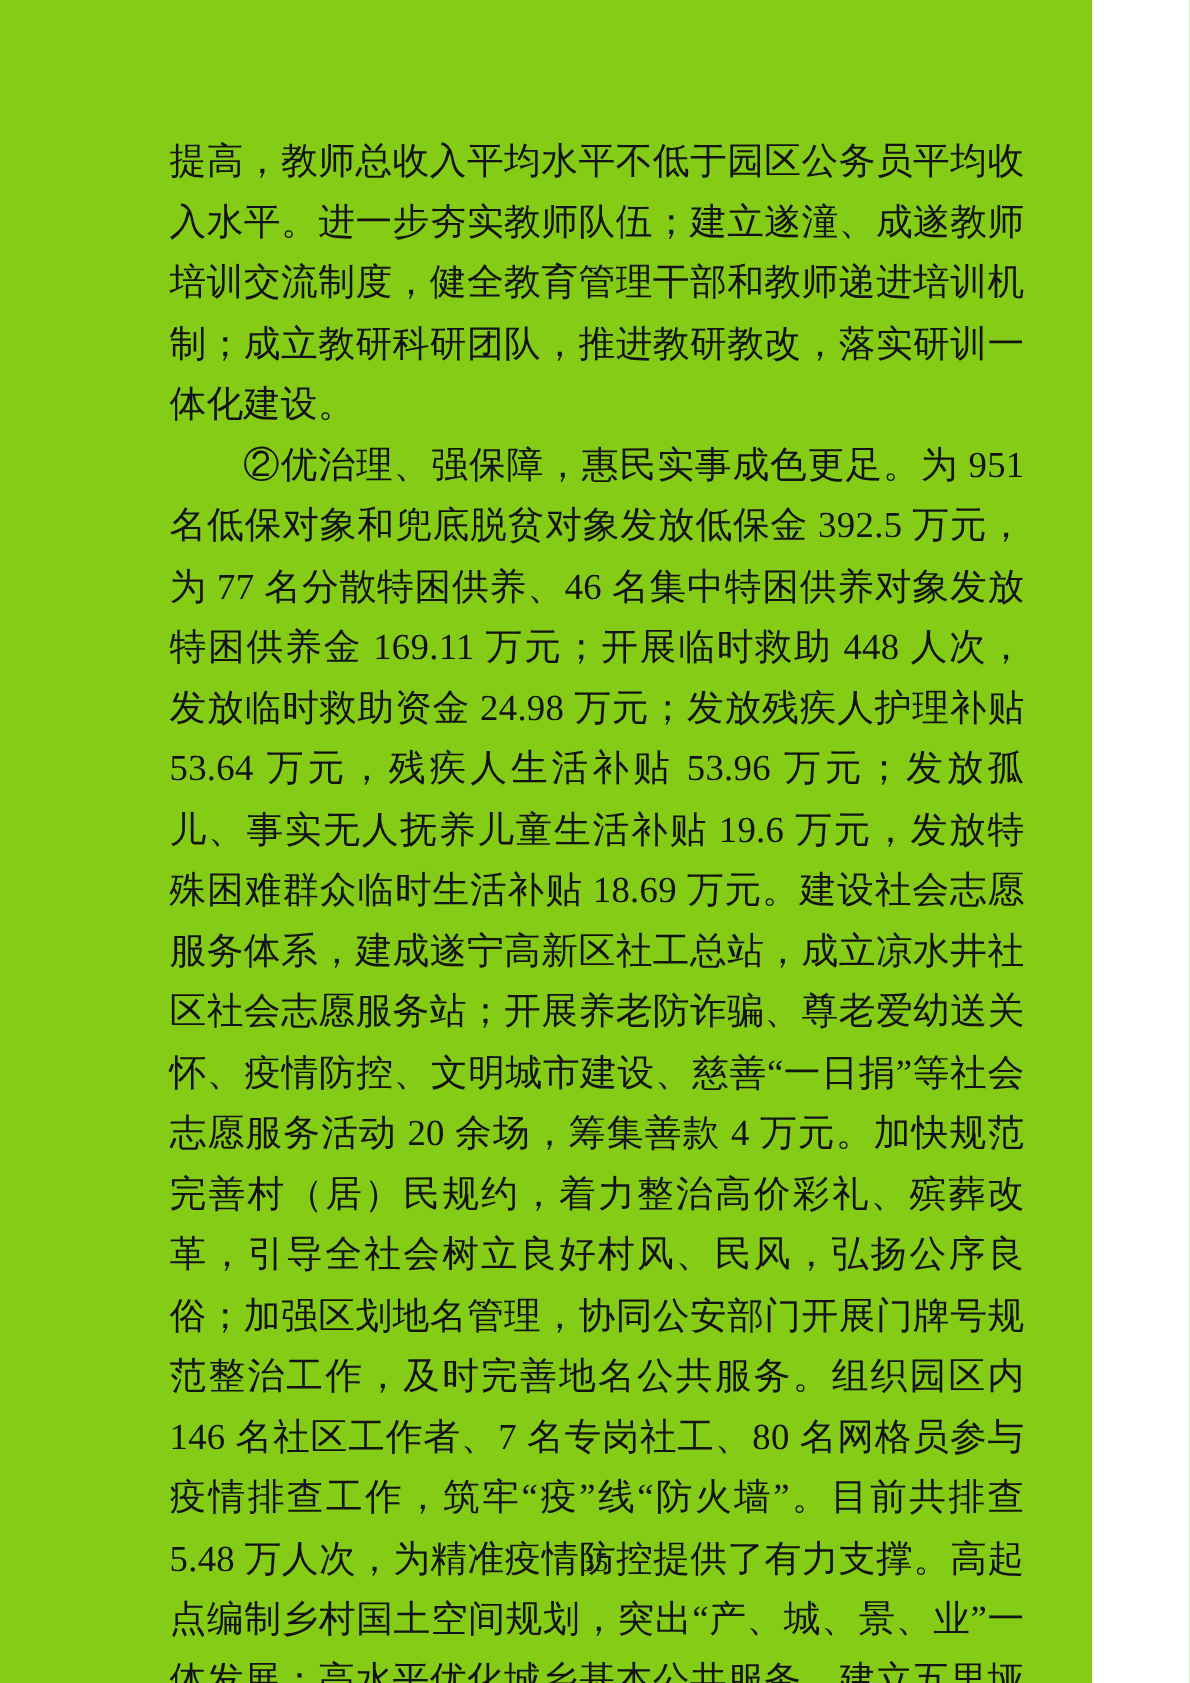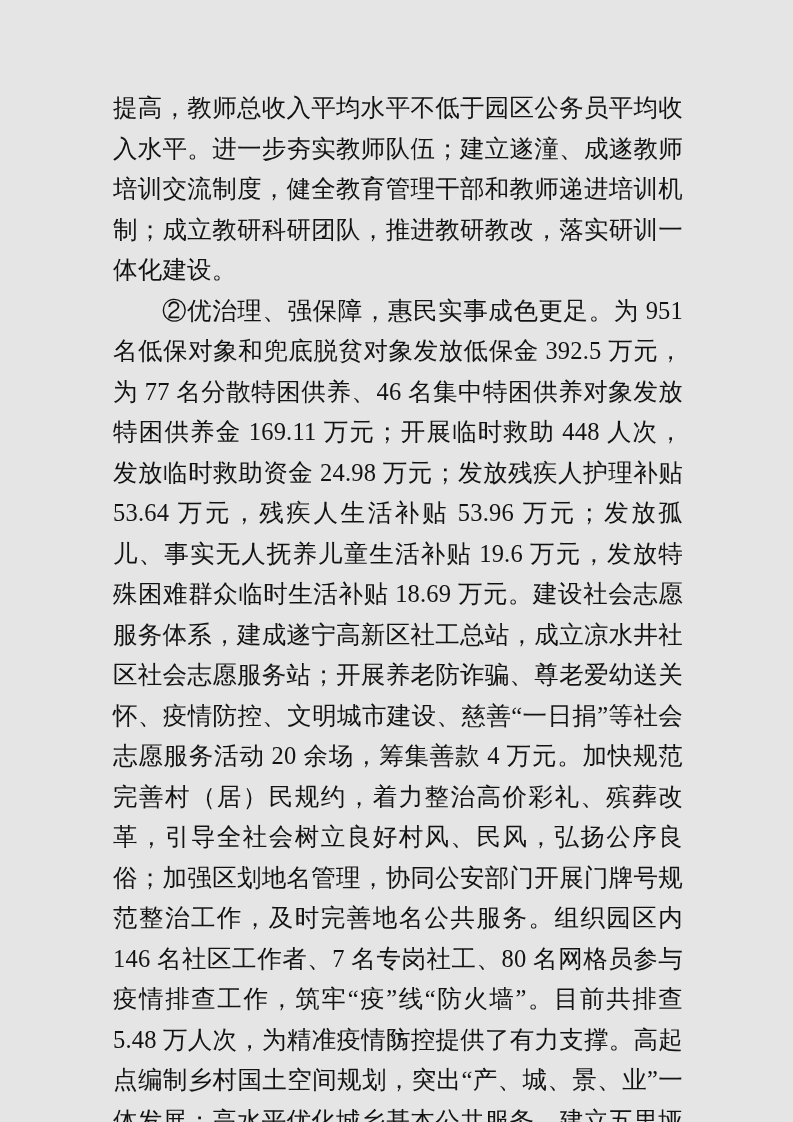--- a/index.html
+++ b/index.html
@@ -12,23 +12,23 @@
     height: 1122px;
     font-family: "Liberation Serif", "DejaVu Serif", serif;
     color: #111111;
     position: relative;
     overflow: hidden;
   }
   .page {
     position: absolute;
     left: 0;
     top: 0;
-    width: 793px;
+    width: 728px;
     height: 1122px;
-    background: #e5e5e5;
+    background: #84cc16;
   }
   .content {
     position: absolute;
     left: 113px;
     top: 88px;
     width: 570px;
   }
   p.para {
     margin: 0;
     font-size: 24.5px;

